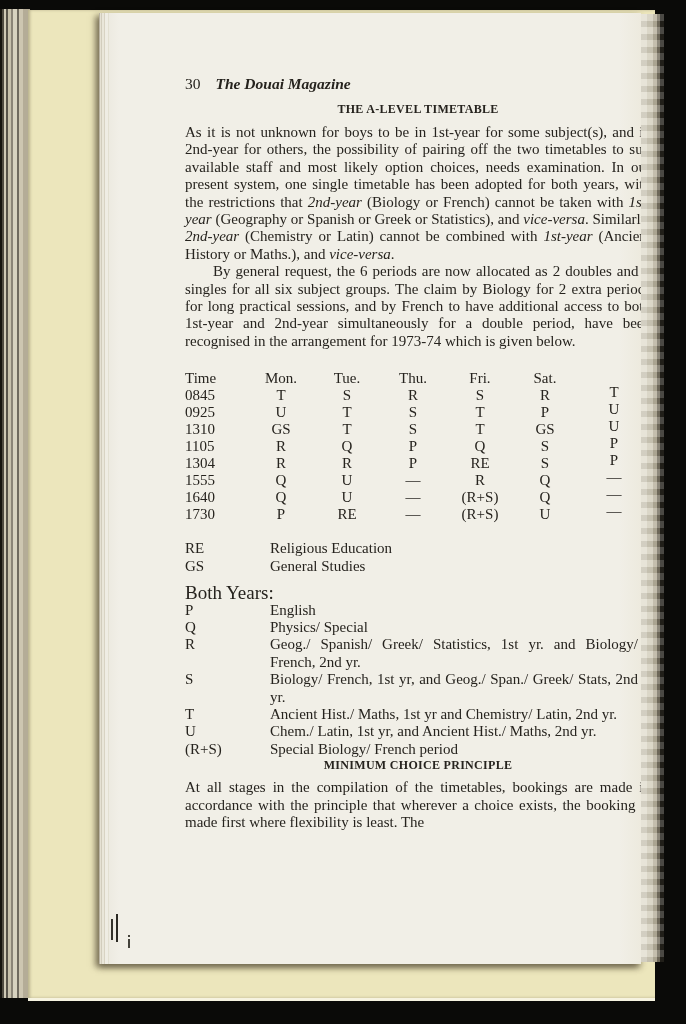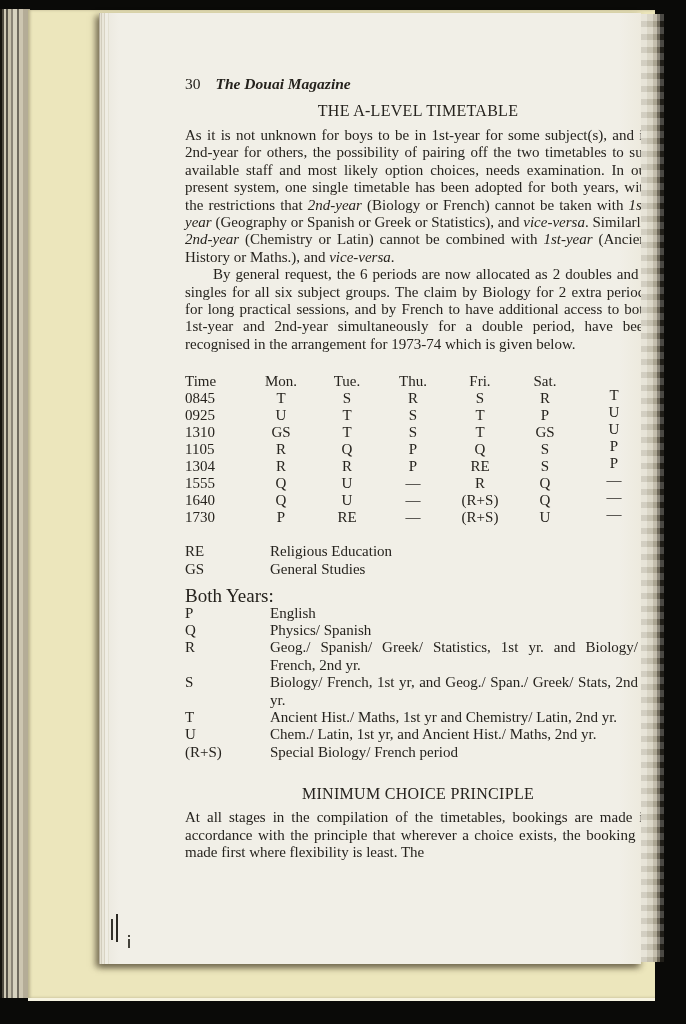--- a/index.html
+++ b/index.html
@@ -25,22 +25,22 @@
   
   .fore-edge{position:absolute;left:641px;top:14px;width:23px;height:948px;
     background:linear-gradient(90deg,#e2ded0 0 6px,#d3cebc 6px 12px,#b7b09c 12px 16px,
       #756f5f 16px 19px,#23211b 19px 23px);}
   .fore-edge::after{content:"";position:absolute;inset:0;
     background:repeating-linear-gradient(180deg,rgba(255,255,255,.18) 0 7px,rgba(0,0,0,.07) 7px 13px);}
   
   .content{position:absolute;left:86px;top:62px;width:466px;color:#26231e;}
   .page-header{display:flex;gap:15px;font-size:15.5px;line-height:18px;margin-bottom:9px;}
   .mag-title{font-weight:bold;font-style:italic;}
-  h1,h2{font-size:16px;text-align:center;font-weight:normal;letter-spacing:.3px;margin:0 0 7px;}
-  h2{margin:24px 0 6px;}
+  h1,h2{font-size:12px;text-align:center;font-weight:bold;letter-spacing:.3px;margin:0 0 7px;}
+  h2{margin:0 0 6px;}
   p{margin:0;font-size:15px;line-height:17.4px;text-align:justify;}
   p.indent{text-indent:28px;}
   
   table{border-collapse:collapse;table-layout:fixed;width:100%;margin:19px 0 0;}
   th,td{padding:0;font-size:15px;line-height:17px;font-weight:normal;text-align:center;}
   .tcol-time{text-align:left;}
   td.col7,th.col7{transform:translateY(-3px);}
   thead th{line-height:18px;}
   
   .keylist{margin-top:17px;font-size:15px;}
@@ -185,21 +185,21 @@
           </div>
         </div>
       <div class="both-label">Both Years:</div>
       <div class="keylist tight">
           <div class="krow">
             <span class="kkey">P</span>
             <span class="kdesc">English</span>
           </div>
           <div class="krow">
             <span class="kkey">Q</span>
-            <span class="kdesc">Physics/ Spanish</span>
+            <span class="kdesc">Physics/ Special</span>
           </div>
           <div class="krow">
             <span class="kkey">R</span>
             <span class="kdesc">Geog./ Spanish/ Greek/ Statistics, 1st yr. and Biology/ French, 2nd yr.</span>
           </div>
           <div class="krow">
             <span class="kkey">S</span>
             <span class="kdesc">Biology/ French, 1st yr, and Geog./ Span./ Greek/ Stats, 2nd yr.</span>
           </div>
           <div class="krow">

